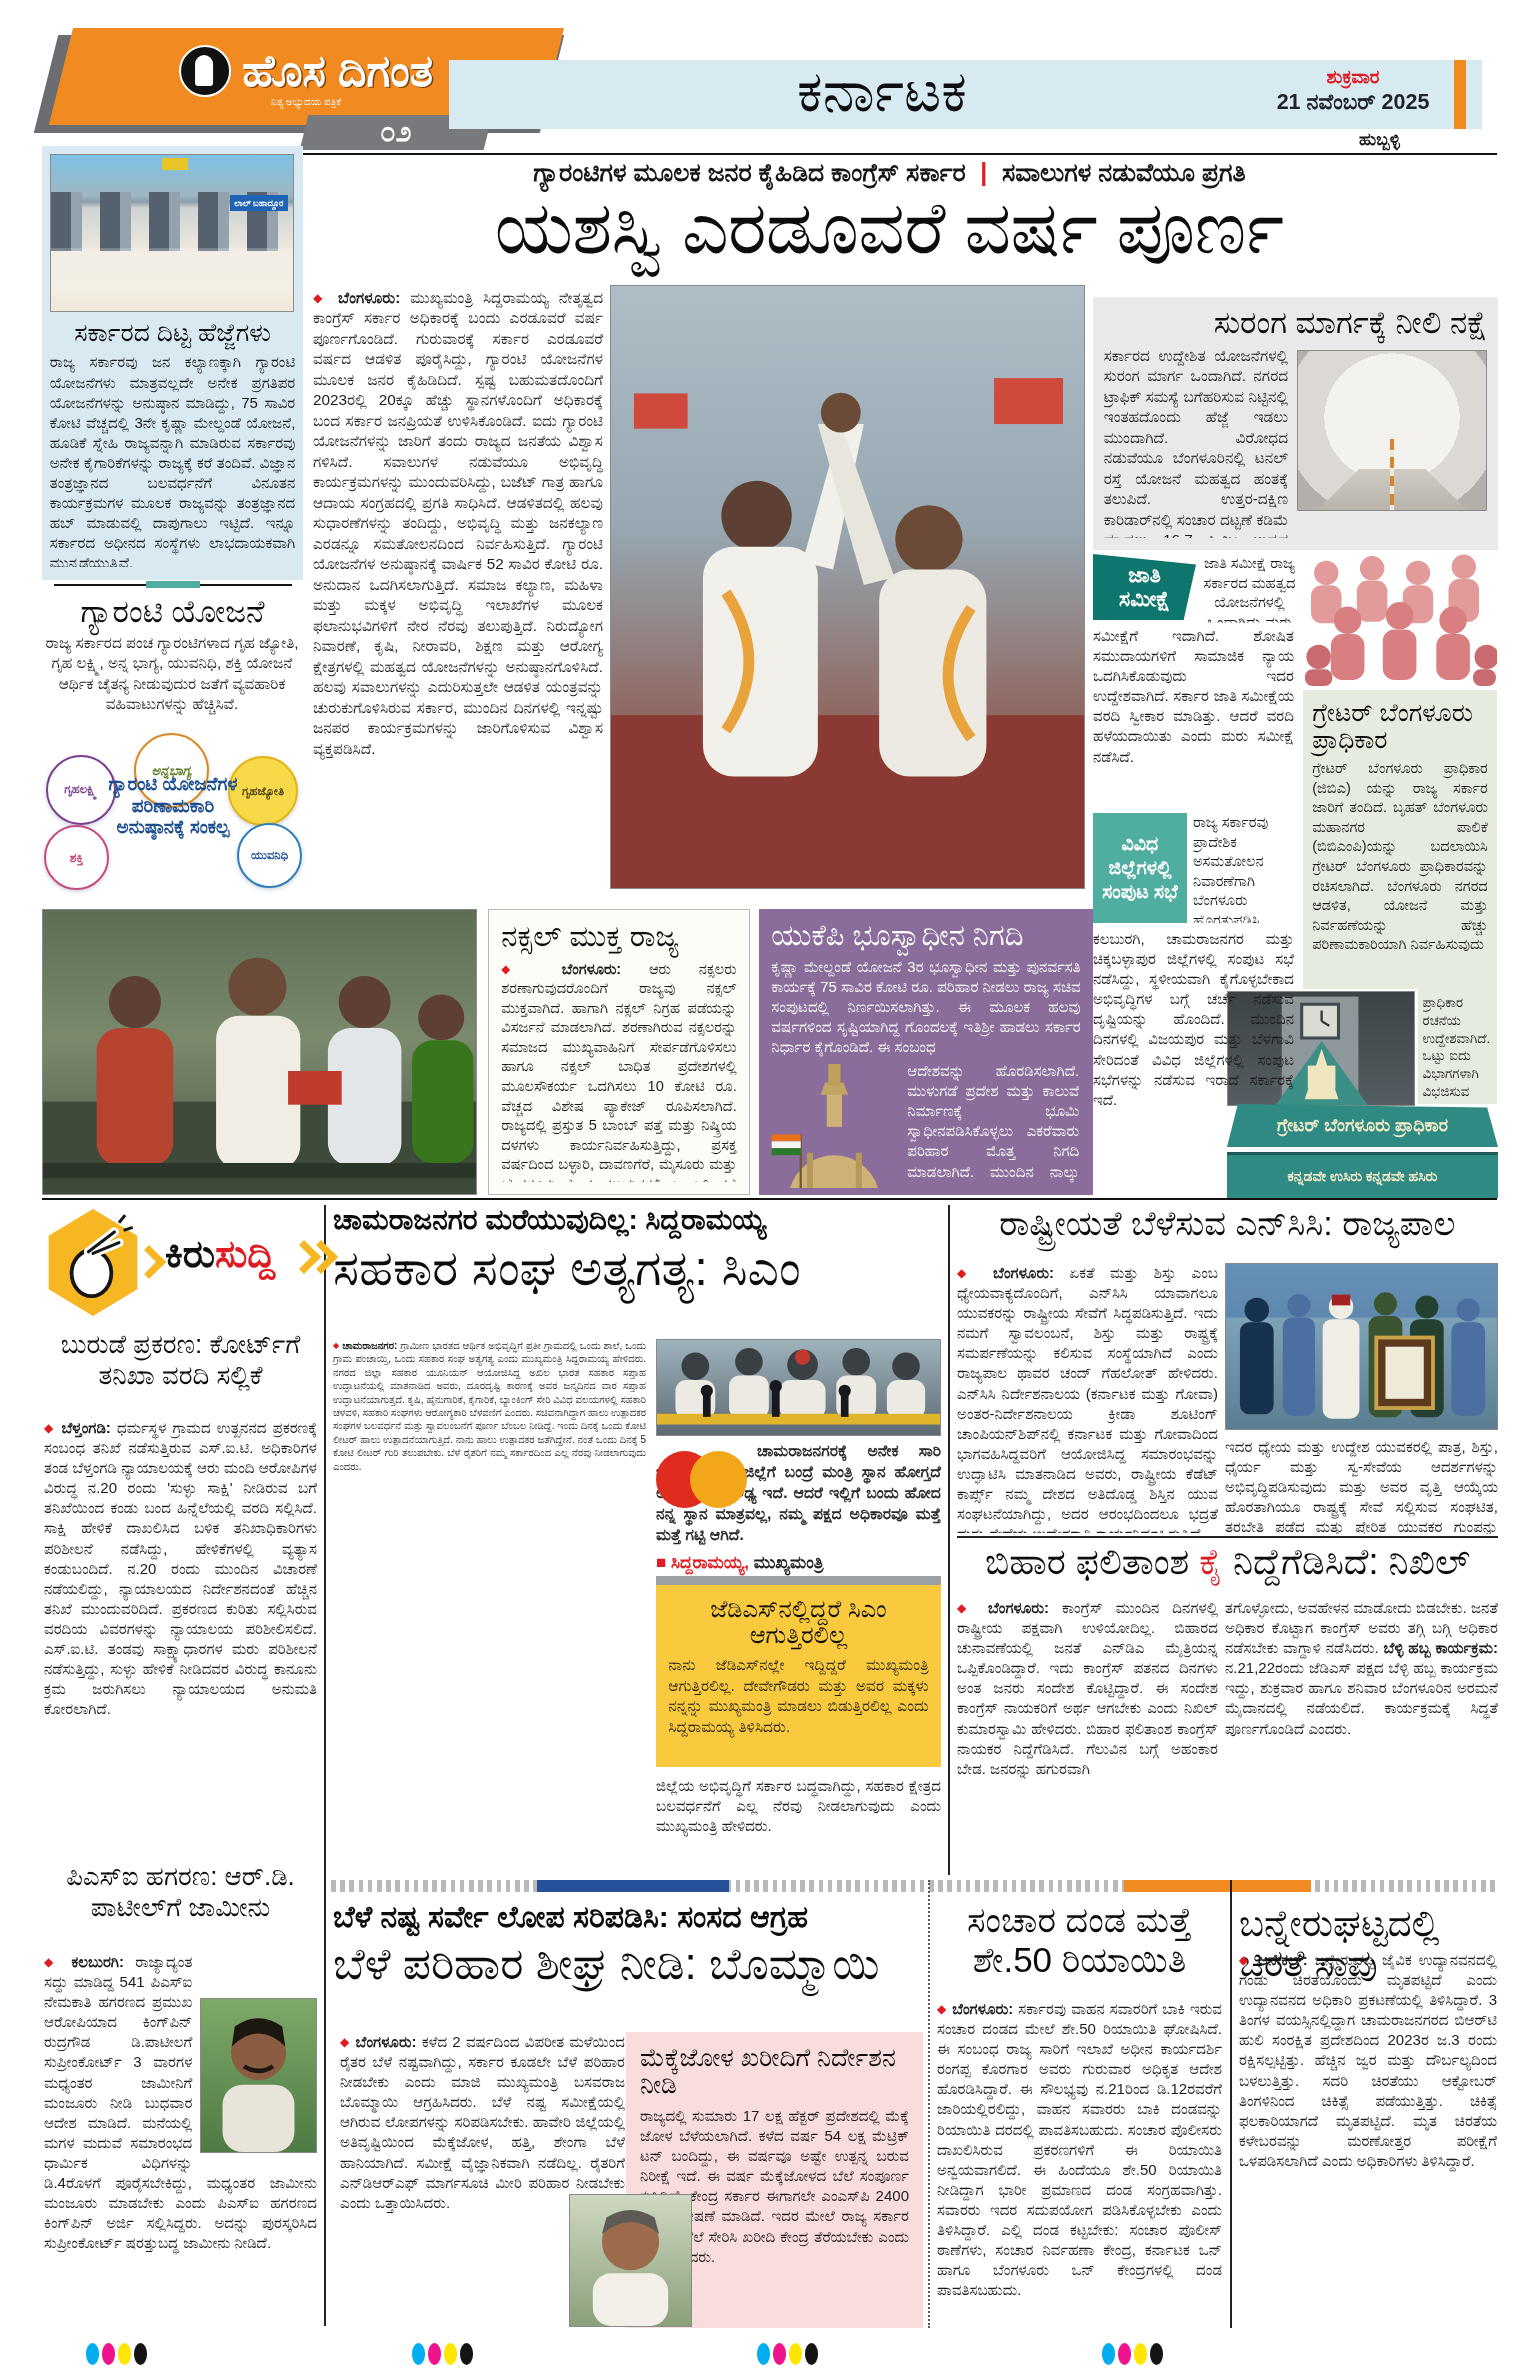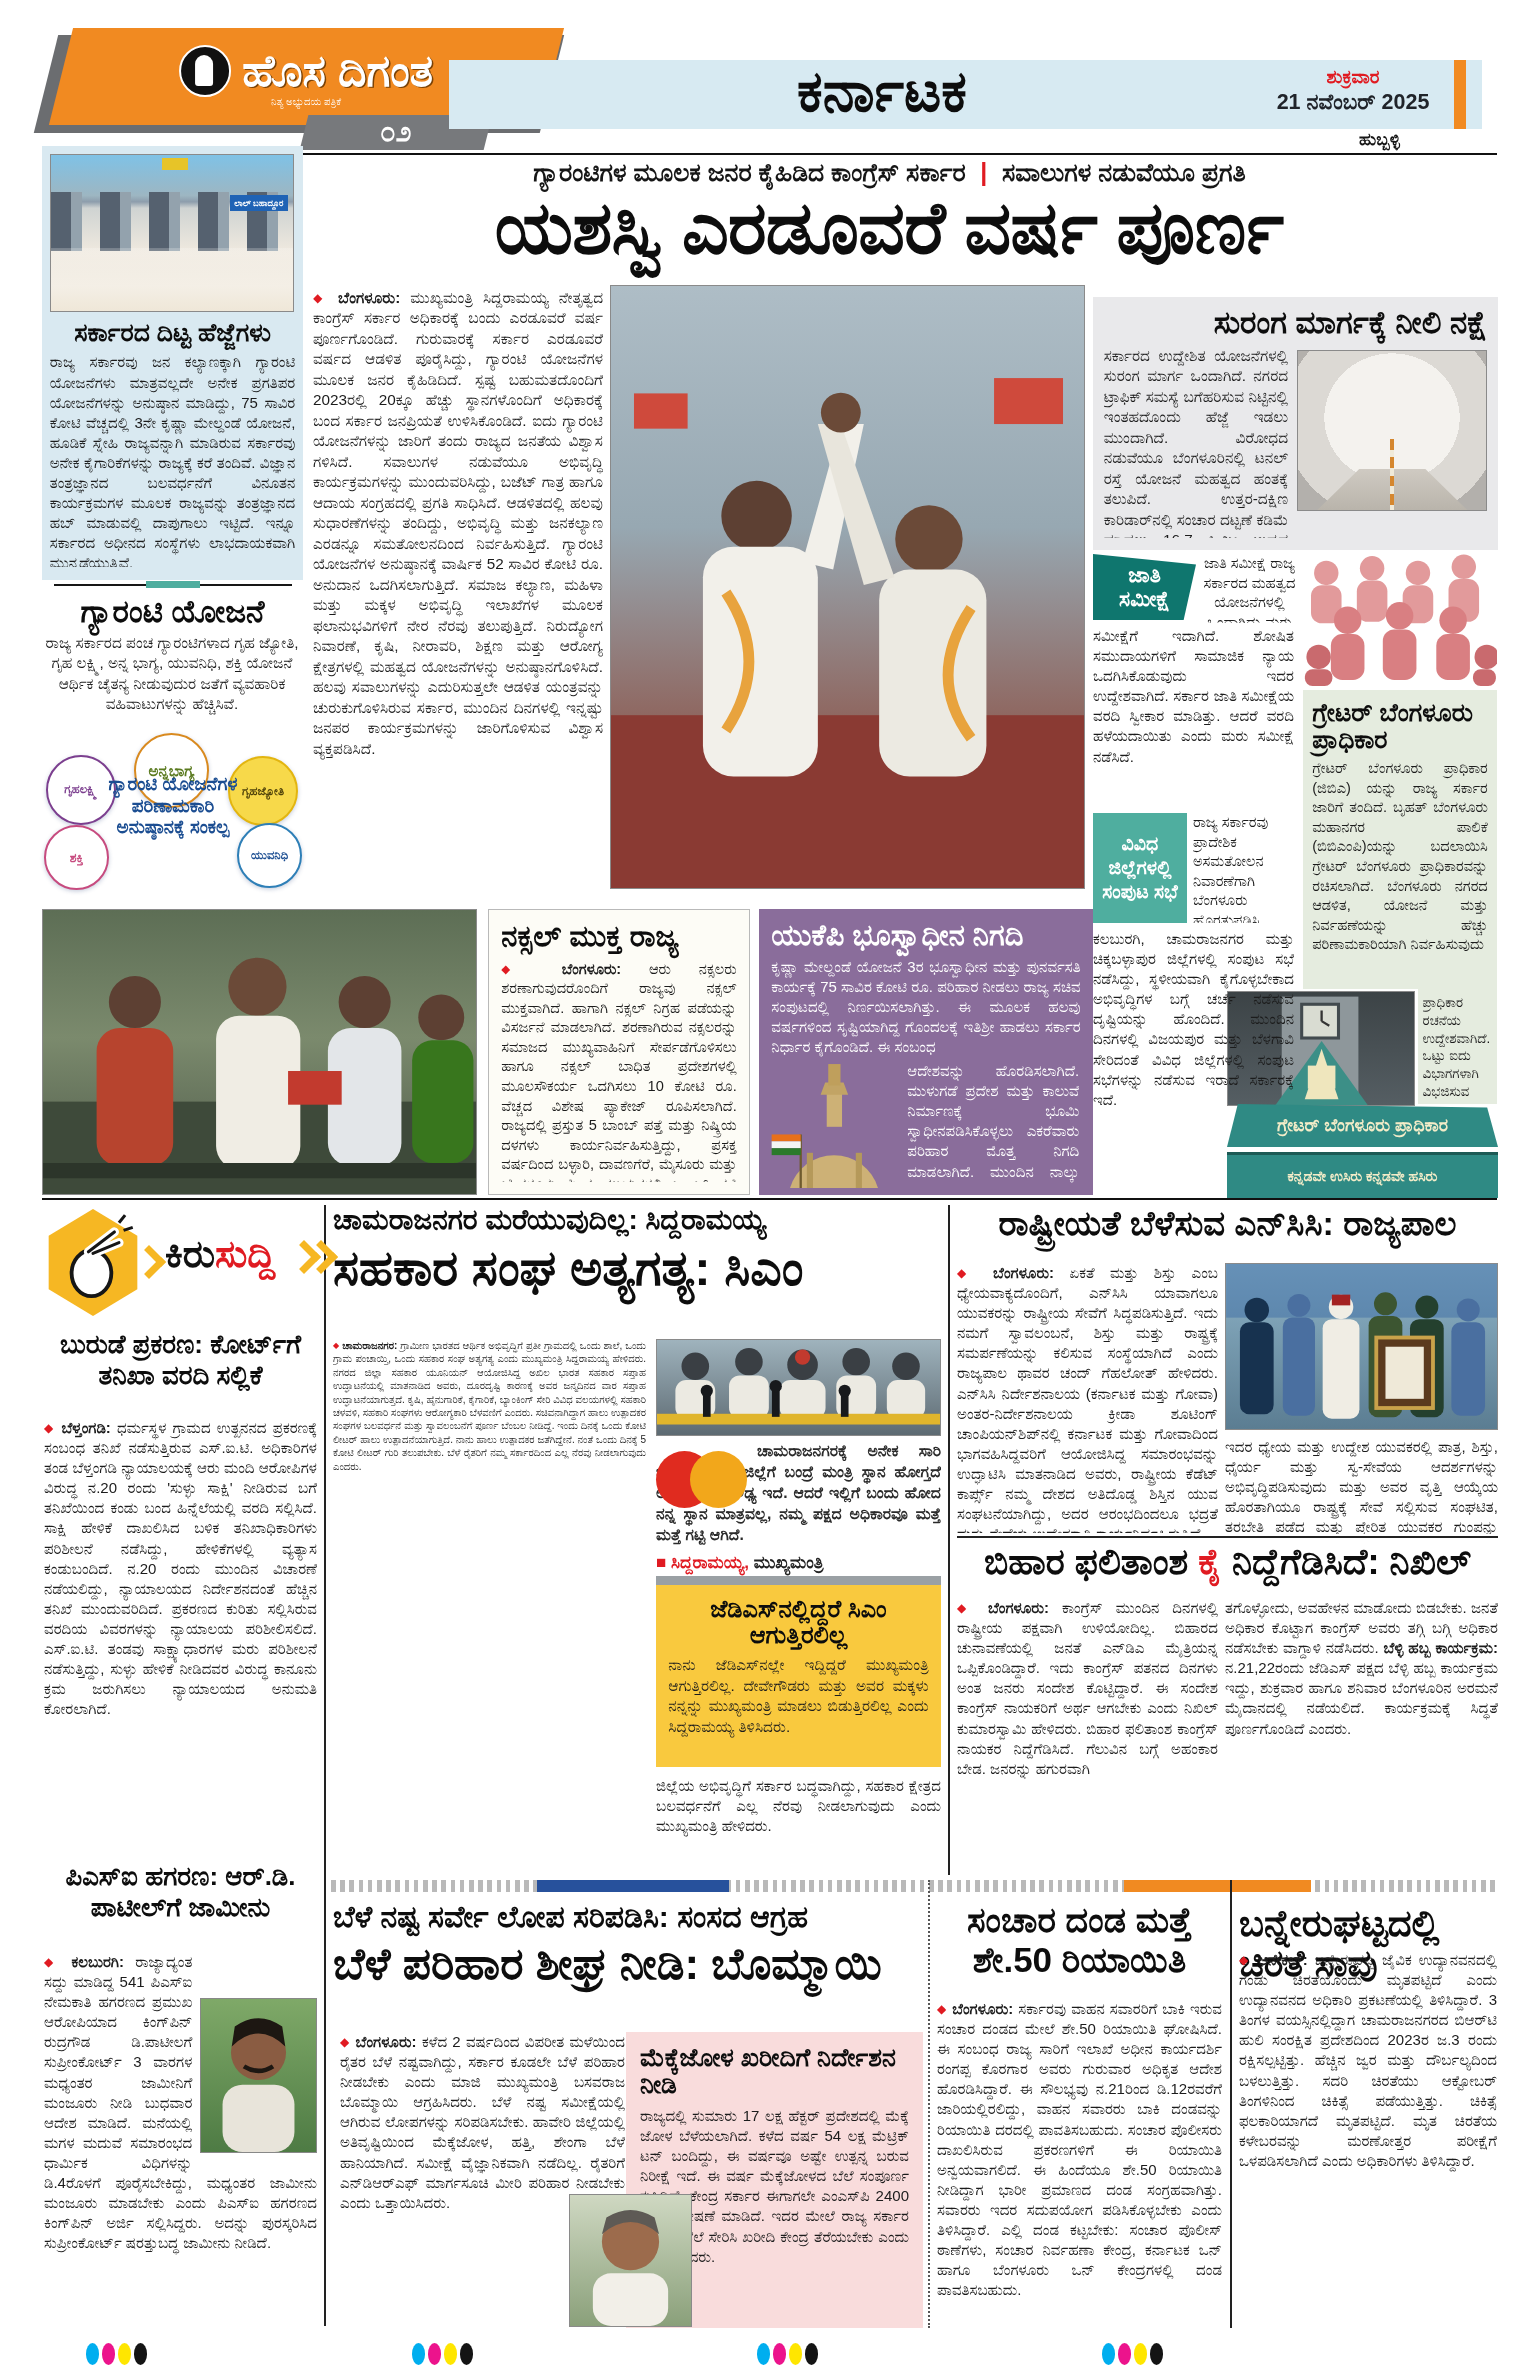--- a/index.html
+++ b/index.html
@@ -2,21 +2,21 @@
 <html style="font-size:12.3px"><head>
 <meta charset="utf-8">
 <style>
   html,body{margin:0;padding:0;background:#e8e8e8;}
   .page{position:relative;width:1539px;height:2377px;background:#ffffff;overflow:hidden;
         font-family:"Liberation Sans","DejaVu Sans",sans-serif;color:#161616;}
   .abs{position:absolute;}
   .jt{text-align:justify;}
   .body-text{font-size:15px;line-height:1.34;color:#1c1c1c;overflow:hidden;}
   .dm{color:#e01b22;font-size:0.8em;vertical-align:0.8px;}
-  .hl{font-weight:700;color:#0d0d0d;line-height:1.08;}
+  .hl{font-weight:400;color:#0d0d0d;line-height:1.08;}
   .center{text-align:center;}
   .white{color:#fff;}
   .vrule{background:#222;width:1.5px;}
   .hrule{background:#111;height:2.3px;}
   .photo-frame{border:0.8px solid #8a8a8a;box-sizing:border-box;}
   .skew{transform:skewX(-14deg);}
   .unskew{transform:skewX(14deg);}
   
   .dam{background:linear-gradient(180deg,#7fc2e6 0%,#9db6c2 26%,#8d9dac 30%,#cfd3d2 34%,#efe9df 62%,#e9e2d5 100%);position:relative;overflow:hidden;}
   .dam .piers{position:absolute;left:0;top:24%;width:100%;height:38%;
@@ -93,21 +93,21 @@
       <i></i>
     </div>
 
   <div class="abs hl center" style="left:42px;top:595px;width:261px;font-size:31px;">ಗ್ಯಾರಂಟಿ ಯೋಜನೆ</div>
   <div class="abs center body-text" style="left:44px;top:633px;width:256px;height:97px;font-size:15.3px;">ರಾಜ್ಯ ಸರ್ಕಾರದ ಪಂಚ ಗ್ಯಾರಂಟಿಗಳಾದ ಗೃಹ ಜ್ಯೋತಿ, ಗೃಹ ಲಕ್ಷ್ಮಿ, ಅನ್ನ ಭಾಗ್ಯ, ಯುವನಿಧಿ, ಶಕ್ತಿ ಯೋಜನೆ ಆರ್ಥಿಕ ಚೈತನ್ಯ ನೀಡುವುದುರ ಜತೆಗೆ ವ್ಯವಹಾರಿಕ ವಹಿವಾಟುಗಳನ್ನು ಹೆಚ್ಚಿಸಿವೆ.</div>
 
   <div class="abs" style="left:44px;top:733px;width:256px;height:156px;">
     <div class="bubble" style="left:1.5px;top:21.5px;width:66px;height:66px;border:2.3px solid #7c3f8f;color:#7c3f8f;font-size:11.5px;">
       <span>ಗೃಹಲಕ್ಷ್ಮಿ</span>
       </div>
-    <div class="bubble" style="left:90px;top:0px;width:71px;height:71px;border:2.3px solid #d98a1f;color:#5a7a1f;font-size:15px;">
+    <div class="bubble" style="left:90px;top:0px;width:71px;height:71px;border:2.3px solid #d98a1f;color:#5a7a1f;font-size:13px;font-style:italic;">
       <span>ಅನ್ನಭಾಗ್ಯ</span>
       </div>
     <div class="bubble" style="left:184px;top:23px;width:66px;height:66px;border:2.3px solid #e3b50f;background:#f7d94a;color:#50430a;font-size:11.5px;">
       <span>ಗೃಹಜ್ಯೋತಿ</span>
       </div>
     <div class="bubble" style="left:0px;top:92px;width:61px;height:61px;border:2.3px solid #c74b7f;color:#c74b7f;font-size:12.3px;">
       <span>ಶಕ್ತಿ</span>
       </div>
     <div class="bubble" style="left:193px;top:90px;width:61px;height:61px;border:2.3px solid #2e7fb7;color:#1c4e92;font-size:11.5px;">
       <span>ಯುವನಿಧಿ</span>

